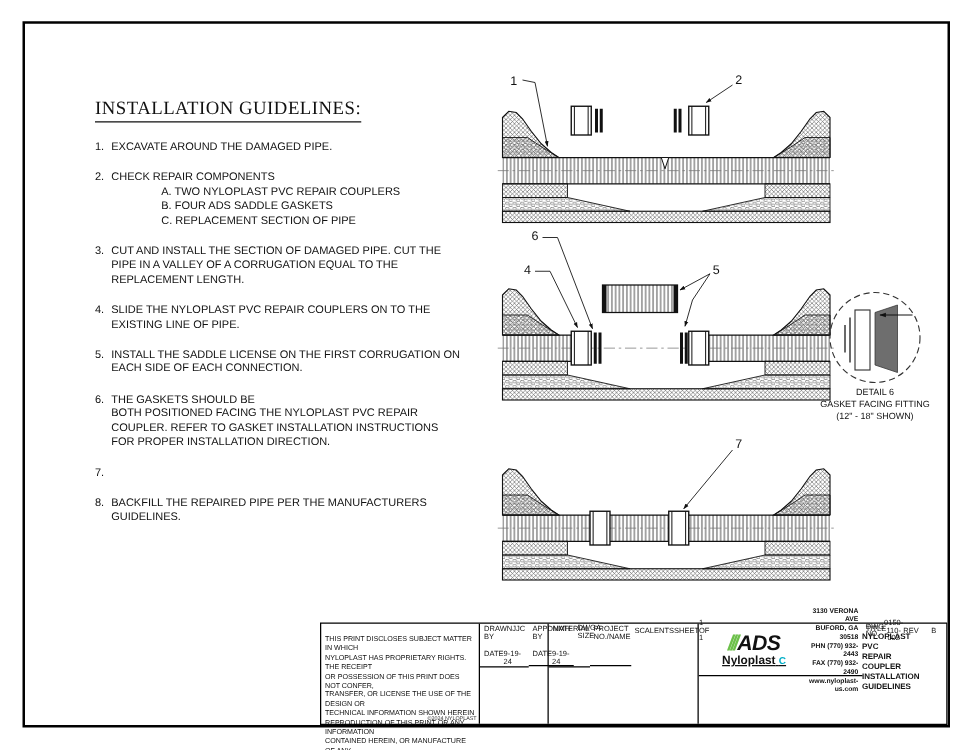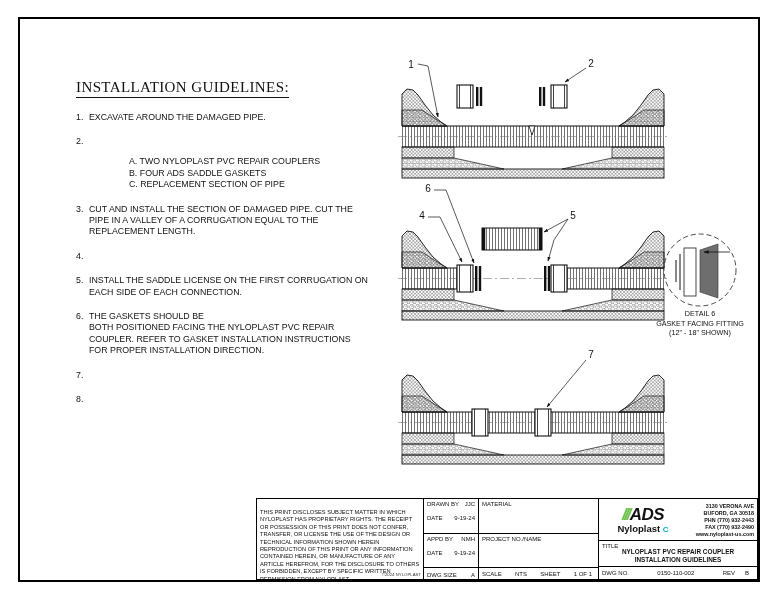--- a/index.html
+++ b/index.html
@@ -9,49 +9,49 @@
   }
   .frame{position:absolute;left:18px;top:17px;width:742px;height:565px;
     border:2px solid #000;box-sizing:border-box;background:#fff;}
   
   .guidelines{position:absolute;left:76px;top:78px;width:330px;}
   .gl-title{font-size:15px;letter-spacing:.4px;border-bottom:1.3px solid #111;
     display:inline-block;padding-bottom:1px;margin:0 0 14px 0;font-weight:400;font-family:Liberation Serif, serif;}
   .gl-item{display:flex;font-size:8.8px;line-height:11.4px;margin-bottom:13px;}
   .gl-num{width:13px;flex-shrink:0;}
   .gl-text,.gl-sub{white-space:pre-line;}
-  .gl-sub{margin-left:40px;margin-top:20px;}
+  .gl-sub{margin-left:40px;}
   
   .fig{position:absolute;}
   svg text{font-family:"Liberation Sans","DejaVu Sans",sans-serif;fill:#111;}
   
   .tb{position:absolute;left:256px;top:498px;width:502px;height:82px;
     border:1.5px solid #000;box-sizing:border-box;display:flex;background:#fff;font-size:6px;}
   .tb-cell{box-sizing:border-box;}
   .tb-legal{width:167px;border-right:1px solid #000;padding:2.5px 3px;position:relative;
     font-size:5.7px;line-height:7.4px;white-space:pre-line;}
   .tb-copy{position:absolute;right:2px;bottom:1px;font-size:4.3px;color:#333;white-space:nowrap;}
-  .tb-col{display:flex;flex-direction:column;}
+  .tb-col{display:flex;flex-direction:row;}
   .tb-mid{width:55px;border-right:1px solid #000;}
   .tb-c3{width:120px;border-right:1px solid #000;}
   .tb-row1{height:35px;border-bottom:1px solid #000;box-sizing:border-box;}
   .tb-row2{height:34px;border-bottom:1px solid #000;box-sizing:border-box;}
   .tb-row3{height:12px;flex:1;box-sizing:border-box;display:flex;align-items:center;}
   .kv{display:flex;justify-content:space-between;padding:2px 3px 0 3px;}
   .kv .v{font-weight:400;}
   .kv2{margin-top:6px;}
   .lbl{padding:2px 0 0 3px;}
   .sc-row{display:flex;width:100%;justify-content:space-between;padding:0 6px 0 3px;align-items:center;}
   .tb-right{flex:1;}
   .tb-logo-row{height:42px;border-bottom:1px solid #000;box-sizing:border-box;
     display:flex;align-items:center;}
   .logo{width:88px;text-align:center;line-height:1;}
   .logo-ads{font-size:17px;font-weight:700;font-style:italic;letter-spacing:-.5px;}
   .logo-slash{color:#6CC04A;letter-spacing:-2.5px;margin-right:1px;}
-  .logo-nyl{font-size:9.5px;font-weight:700;margin-top:1px;}
+  .logo-nyl{font-size:9.5px;font-weight:700;margin-top:1px;text-decoration:underline;}
   .logo-mark{color:#00AEC7;font-size:8px;font-weight:700;}
   .addr{flex:1;text-align:right;font-size:5.4px;line-height:7px;font-weight:700;
     padding:2px 3px 0 0;white-space:pre-line;}
   .tb-title-row{height:26px;border-bottom:1px solid #000;box-sizing:border-box;position:relative;}
   .title-lbl{position:absolute;left:3px;top:2px;}
   .title-text{position:absolute;left:0;right:0;top:7px;text-align:center;
     font-size:6.4px;font-weight:700;line-height:8px;white-space:pre-line;}
   .dwg-row{display:flex;align-items:center;height:100%;width:100%;}
   .dwg-row .dn-lbl{padding-left:3px;}
   .dwg-row .dn-val{flex:1;text-align:center;}
@@ -83,51 +83,56 @@
 <div class="guidelines">
   <h1 class="gl-title">INSTALLATION GUIDELINES:</h1>
 
   <div class="gl-item">
     <span class="gl-num">1.</span>
     <div class="gl-text">EXCAVATE AROUND THE DAMAGED PIPE.</div>
   </div>
   <div class="gl-item">
     <span class="gl-num">2.</span>
     <div>
+      <div class="gl-text">CHECK REPAIR COMPONENTS</div>
       <div class="gl-sub">A. TWO NYLOPLAST PVC REPAIR COUPLERS
 B. FOUR ADS SADDLE GASKETS
 C. REPLACEMENT SECTION OF PIPE</div>
     </div>
   </div>
   <div class="gl-item">
     <span class="gl-num">3.</span>
     <div class="gl-text">CUT AND INSTALL THE SECTION OF DAMAGED PIPE. CUT THE
 PIPE IN A VALLEY OF A CORRUGATION EQUAL TO THE
 REPLACEMENT LENGTH.</div>
   </div>
   <div class="gl-item">
     <span class="gl-num">4.</span>
+    <div class="gl-text">SLIDE THE NYLOPLAST PVC REPAIR COUPLERS ON TO THE
+EXISTING LINE OF PIPE.</div>
   </div>
   <div class="gl-item">
     <span class="gl-num">5.</span>
     <div class="gl-text">INSTALL THE SADDLE LICENSE ON THE FIRST CORRUGATION ON
 EACH SIDE OF EACH CONNECTION.</div>
   </div>
   <div class="gl-item">
     <span class="gl-num">6.</span>
     <div class="gl-text">THE GASKETS SHOULD BE
 BOTH POSITIONED FACING THE NYLOPLAST PVC REPAIR
 COUPLER. REFER TO GASKET INSTALLATION INSTRUCTIONS
 FOR PROPER INSTALLATION DIRECTION.</div>
   </div>
   <div class="gl-item">
     <span class="gl-num">7.</span>
   </div>
   <div class="gl-item">
     <span class="gl-num">8.</span>
+    <div class="gl-text">BACKFILL THE REPAIRED PIPE PER THE MANUFACTURERS
+GUIDELINES.</div>
   </div>
 </div>
 
 <svg class="fig" style="left:398px;top:48px" width="270" height="132" viewBox="0 0 270 132">
 
   <g>
     <rect x="4" y="78" width="262" height="21" fill="url(#corr)"></rect>
     <path d="M4,78 H266 M4,99 H266" stroke="#111" stroke-width="1" fill="none"></path>
     <polygon points="131,78 134,87 137,78" fill="#fff" stroke="#111" stroke-width="0.8"></polygon>
   </g>

